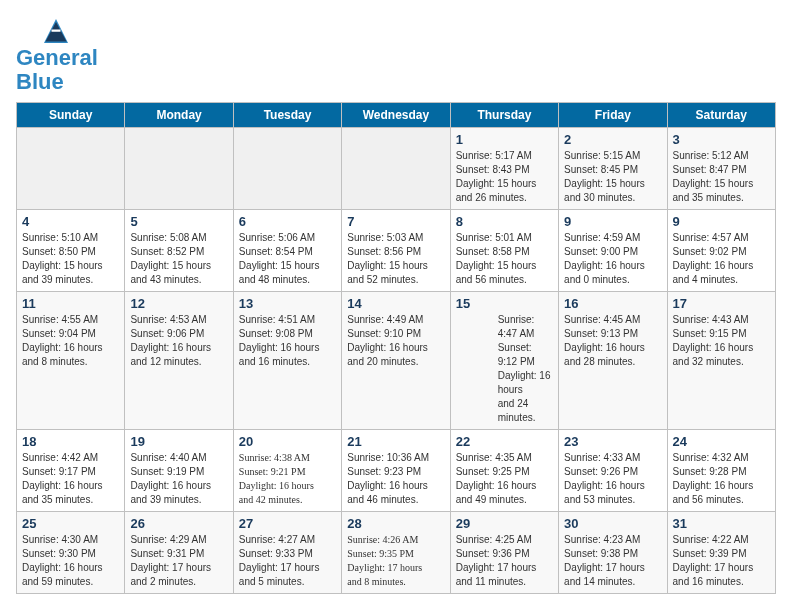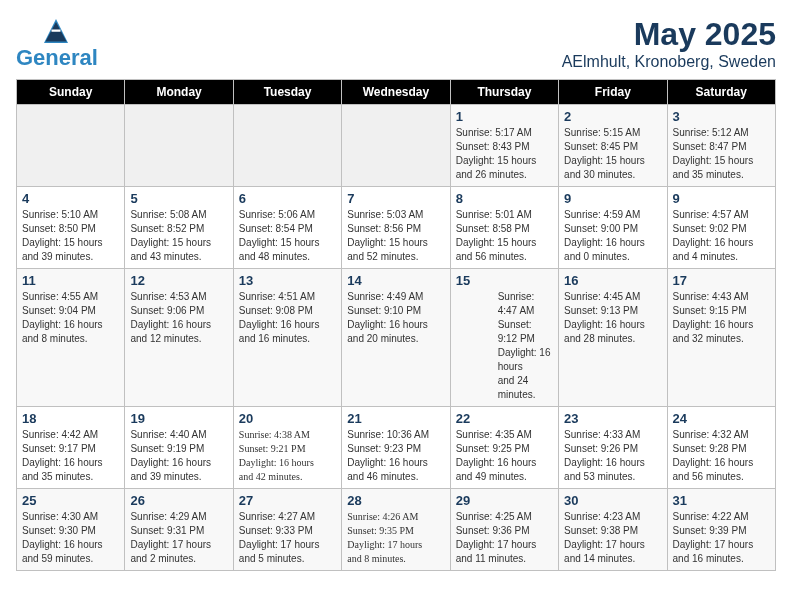--- a/index.html
+++ b/index.html
@@ -46,21 +46,21 @@
     .calendar-subtitle {
       font-size: 16px;
       color: #1a3a5c;
     }
     table {
       width: 100%;
       border-collapse: collapse;
       font-size: 11px;
     }
     thead th {
-      background-color: #000000;
+      background-color: #0369a1;
       color: #fff;
       font-weight: bold;
       text-align: center;
       padding: 5px 4px;
       font-size: 12px;
       border: 1px solid #c0c0c0;
     }
     tbody td {
       vertical-align: top;
       border: 1px solid #c0c0c0;
@@ -96,25 +96,22 @@
 
 <div class="header">
   <div class="logo">
     <svg class="logo-icon" viewBox="0 0 40 40">
       <polygon points="20,4 36,36 4,36" fill="#2e86c1"></polygon>
       <polygon points="20,8 34,34 6,34" fill="#1a3a5c"></polygon>
       <rect x="14" y="18" width="12" height="3" fill="#fff"></rect>
     </svg>
     <div class="logo-text">
       <div><span>General</span></div>
+      <div style="color:#2e86c1">Blue</div>
     </div>
-  </div>
-  <div class="title-block">
-    <div class="calendar-title">May 2025</div>
-    <div class="calendar-subtitle">AElmhult, Kronoberg, Sweden</div>
   </div>
 </div>
 
 <table>
   <thead>
     <tr id="header-row">
         <th>Sunday</th>
         <th>Monday</th>
         <th>Tuesday</th>
         <th>Wednesday</th>

